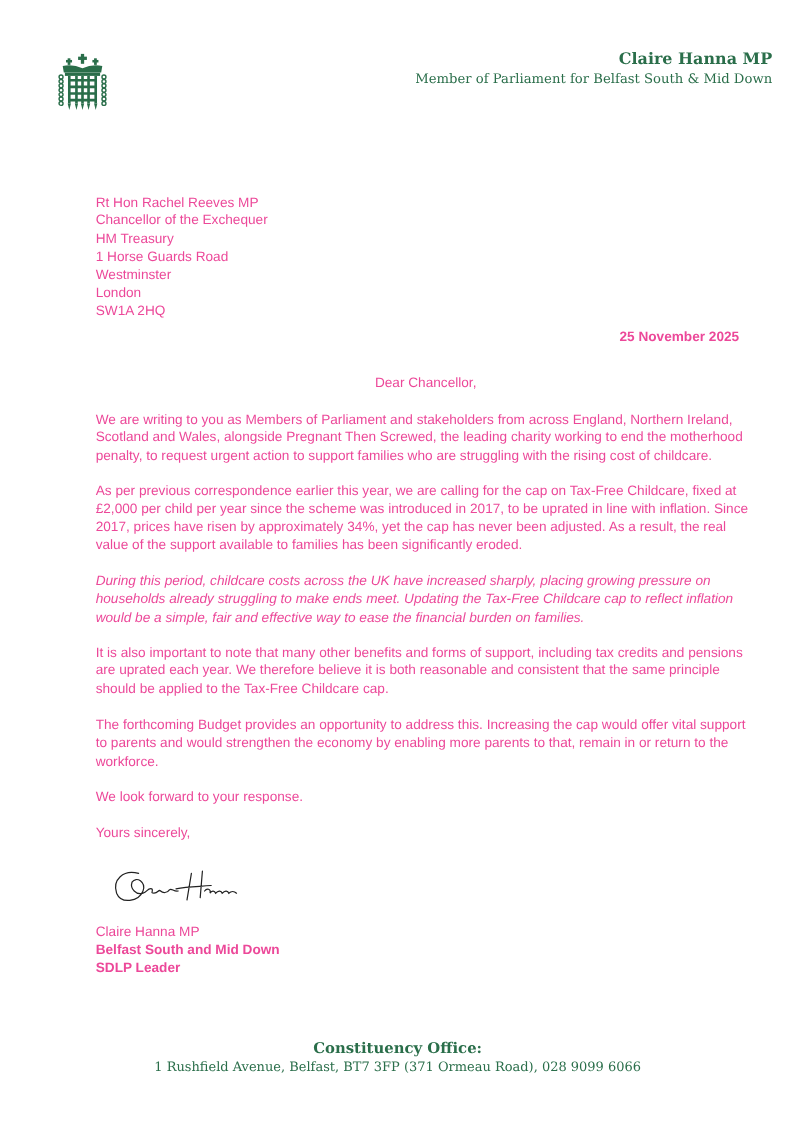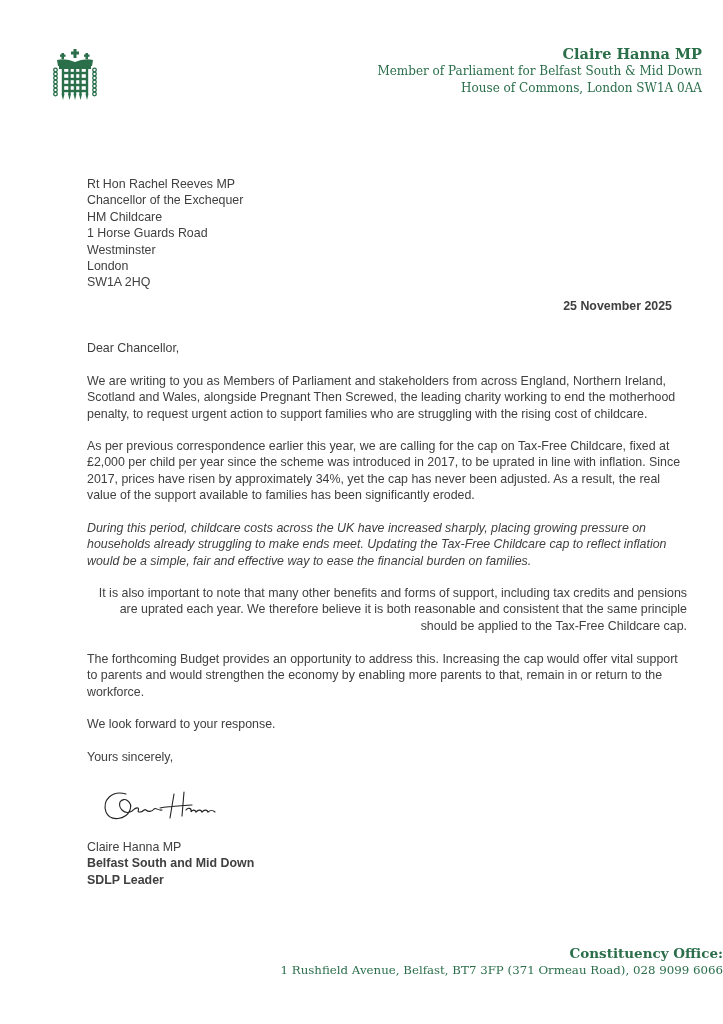--- a/index.html
+++ b/index.html
@@ -1,28 +1,28 @@
 <!DOCTYPE html>
 <html><head>
 <meta charset="utf-8">
 <style>
   html, body { margin: 0; padding: 0; background: #ffffff; }
   body { width: 723px; height: 1024px; position: relative; overflow: hidden; }
   .logo { position: absolute; left: 52px; top: 48px; width: 46px; height: 54px; }
   .letterhead { position: absolute; right: 21px; top: 45px; text-align: right; font-family: "DejaVu Serif", "Liberation Serif", serif; color: #2a6e4a; }
   .letterhead .name { font-weight: bold; font-size: 14.5px; line-height: 18px; }
   .letterhead .line { font-size: 12px; line-height: 17px; }
-  .body-text { font-family: "Liberation Sans", sans-serif; font-size: 12.4px; color: #404040; }
+  .body-text { font-family: "Liberation Sans", sans-serif; font-size: 12.4px; color: #ec4899; }
   .address { position: absolute; left: 87px; top: 176px; line-height: 16.4px; }
   .date { position: absolute; right: 51px; top: 299px; font-weight: bold; }
   .para { position: absolute; left: 87px; width: 600px; line-height: 16.4px; }
   .signature { position: absolute; left: 100px; top: 788px; width: 130px; height: 36px; }
   .signoff { position: absolute; left: 87px; top: 839px; line-height: 16.4px; }
   .signoff .b { font-weight: bold; }
-  .footer { position: absolute; left: 0; width: 723px; top: 944px; text-align: right; font-family: "DejaVu Serif", "Liberation Serif", serif; color: #2a6e4a; }
+  .footer { position: absolute; left: 0; width: 723px; top: 944px; text-align: center; font-family: "DejaVu Serif", "Liberation Serif", serif; color: #2a6e4a; }
   .footer .title { font-weight: bold; font-size: 13.5px; line-height: 18px; }
   .footer .addr { font-size: 11.8px; line-height: 16px; }
 </style>
 </head>
 <body>
 
 <div class="logo">
   <svg width="46" height="54" viewBox="0 0 46 54">
     <g fill="#2a6e4a" stroke="#2a6e4a">
 
@@ -65,40 +65,39 @@
           <circle cx="42.5" cy="42" r="1.8"></circle>
           <circle cx="42.5" cy="46" r="1.8"></circle>
       </g>
     </g>
   </svg>
 </div>
 
 <div class="letterhead">
   <div class="name">Claire Hanna MP</div>
   <div class="line">Member of Parliament for Belfast South &amp; Mid Down</div>
-  <div class="line">House of Commons, London SW1A 0AA</div>
 </div>
 
 <div class="address body-text">
   <div>Rt Hon Rachel Reeves MP</div>
   <div>Chancellor of the Exchequer</div>
-  <div>HM Childcare</div>
+  <div>HM Treasury</div>
   <div>1 Horse Guards Road</div>
   <div>Westminster</div>
   <div>London</div>
   <div>SW1A 2HQ</div>
 </div>
 
 <div class="date body-text">25 November 2025</div>
 
-<div class="para body-text" style="top:340px;">Dear Chancellor,</div>
+<div class="para body-text" style="top:340px;text-align:center;">Dear Chancellor,</div>
 <div class="para body-text" style="top:373px;">We are writing to you as Members of Parliament and stakeholders from across England, Northern Ireland, Scotland and Wales, alongside Pregnant Then Screwed, the leading charity working to end the motherhood penalty, to request urgent action to support families who are struggling with the rising cost of childcare.</div>
 <div class="para body-text" style="top:438px;">As per previous correspondence earlier this year, we are calling for the cap on Tax-Free Childcare, fixed at £2,000 per child per year since the scheme was introduced in 2017, to be uprated in line with inflation. Since 2017, prices have risen by approximately 34%, yet the cap has never been adjusted. As a result, the real value of the support available to families has been significantly eroded.</div>
 <div class="para body-text" style="top:520px;font-style:italic;">During this period, childcare costs across the UK have increased sharply, placing growing pressure on households already struggling to make ends meet. Updating the Tax-Free Childcare cap to reflect inflation would be a simple, fair and effective way to ease the financial burden on families.</div>
-<div class="para body-text" style="top:585px;text-align:right;">It is also important to note that many other benefits and forms of support, including tax credits and pensions are uprated each year. We therefore believe it is both reasonable and consistent that the same principle should be applied to the Tax-Free Childcare cap.</div>
+<div class="para body-text" style="top:585px;">It is also important to note that many other benefits and forms of support, including tax credits and pensions are uprated each year. We therefore believe it is both reasonable and consistent that the same principle should be applied to the Tax-Free Childcare cap.</div>
 <div class="para body-text" style="top:651px;">The forthcoming Budget provides an opportunity to address this. Increasing the cap would offer vital support to parents and would strengthen the economy by enabling more parents to that, remain in or return to the workforce.</div>
 <div class="para body-text" style="top:716px;">We look forward to your response.</div>
 <div class="para body-text" style="top:749px;">Yours sincerely,</div>
 
 <div class="signature">
   <svg width="130" height="36" viewBox="0 0 130 36">
     <path d="M26 6 C12 2 2 12 6 24 C10 34 26 32 30 22 C33 14 24 8 20 14 C18 20 24 26 30 24 C34 23 34 19 38 20 C40 22 36 24 40 24 C44 24 44 20 46 22 C48 24 52 24 54 21 C56 19 58 23 62 22 M74 6 L70 30 M84 4 L82 28 M60 20 C70 18 80 18 92 17 M86 22 C88 19 92 20 91 24 C92 22 95 21 96 24 C98 22 101 21 102 24 C104 22 107 21 108 24 C110 22 113 22 115 24" fill="none" stroke="#222" stroke-width="1.1" stroke-linecap="round"></path>
   </svg>
 </div>
 

